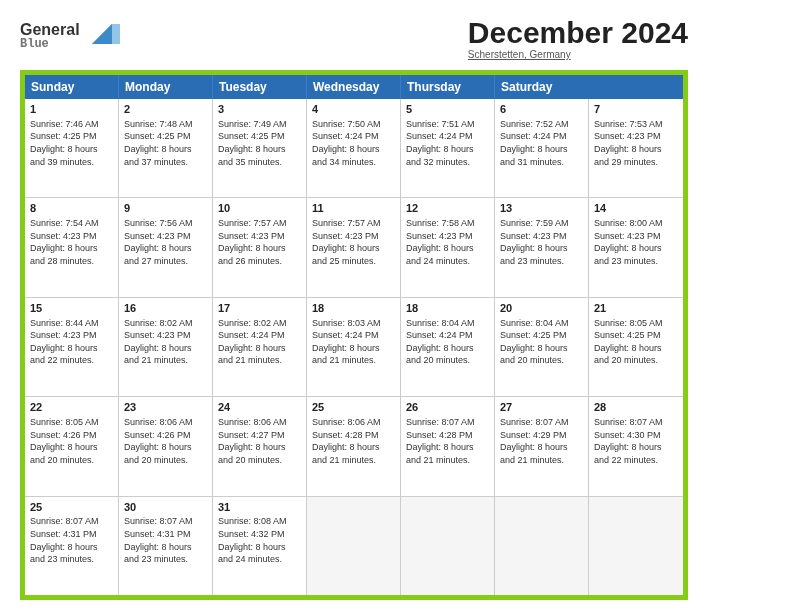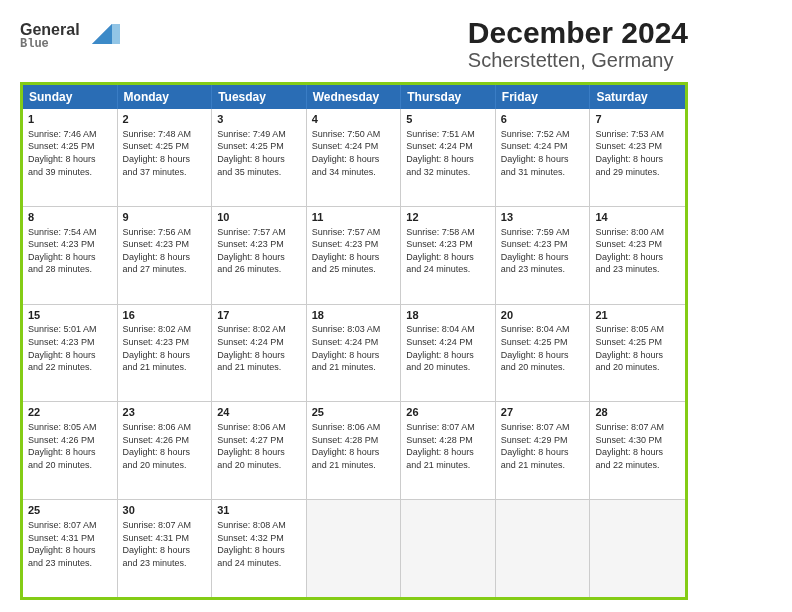--- a/index.html
+++ b/index.html
@@ -30,28 +30,29 @@
     }
     .title-block {
     }
     .month-year {
       font-size: 30px;
       font-weight: bold;
       color: #222;
       line-height: 1.1;
     }
     .location {
-      font-size: 20px;
+      font-size: 10px;
       color: #555;
+      text-decoration: underline;
     }
     .calendar {
       flex: 1;
       display: flex;
       flex-direction: column;
-      border: 3px solid #84cc16;
+      border: 5px solid #84cc16;
     }
     .cal-header-row {
       display: grid;
       grid-template-columns: repeat(7, 1fr);
       background: #2a6db5;
     }
     .cal-header-cell {
       color: #fff;
       font-weight: bold;
       font-size: 12px;
@@ -118,21 +119,20 @@
     </div>
   </div>
 
   <div class="calendar">
     <div class="cal-header-row">
     <div class="cal-header-cell">Sunday</div>
         <div class="cal-header-cell">Monday</div>
         <div class="cal-header-cell">Tuesday</div>
         <div class="cal-header-cell">Wednesday</div>
         <div class="cal-header-cell">Thursday</div>
-        <div class="cal-header-cell">Friday</div>
         <div class="cal-header-cell">Saturday</div>
       </div>
     <div class="cal-body">
     <div class="cal-row">
           <div class="cal-cell">
             <span class="day-num">1</span>
             <div class="info"><span>Sunrise: 7:46 AM</span><br><span>Sunset: 4:25 PM</span><br><span>Daylight: 8 hours and 39 minutes.</span></div>
           </div>
           <div class="cal-cell">
             <span class="day-num">2</span>
@@ -185,21 +185,21 @@
             <div class="info"><span>Sunrise: 7:59 AM</span><br><span>Sunset: 4:23 PM</span><br><span>Daylight: 8 hours and 23 minutes.</span></div>
           </div>
           <div class="cal-cell">
             <span class="day-num">14</span>
             <div class="info"><span>Sunrise: 8:00 AM</span><br><span>Sunset: 4:23 PM</span><br><span>Daylight: 8 hours and 23 minutes.</span></div>
           </div>
         </div>
         <div class="cal-row">
           <div class="cal-cell">
             <span class="day-num">15</span>
-            <div class="info"><span>Sunrise: 5:01 AM</span><br><span>Sunset: 4:23 PM</span><br><span>Daylight: 8 hours and 22 minutes.</span></div>
+            <div class="info"><span>Sunrise: 8:44 AM</span><br><span>Sunset: 4:23 PM</span><br><span>Daylight: 8 hours and 22 minutes.</span></div>
           </div>
           <div class="cal-cell">
             <span class="day-num">16</span>
             <div class="info"><span>Sunrise: 8:02 AM</span><br><span>Sunset: 4:23 PM</span><br><span>Daylight: 8 hours and 21 minutes.</span></div>
           </div>
           <div class="cal-cell">
             <span class="day-num">17</span>
             <div class="info"><span>Sunrise: 8:02 AM</span><br><span>Sunset: 4:24 PM</span><br><span>Daylight: 8 hours and 21 minutes.</span></div>
           </div>
           <div class="cal-cell">

